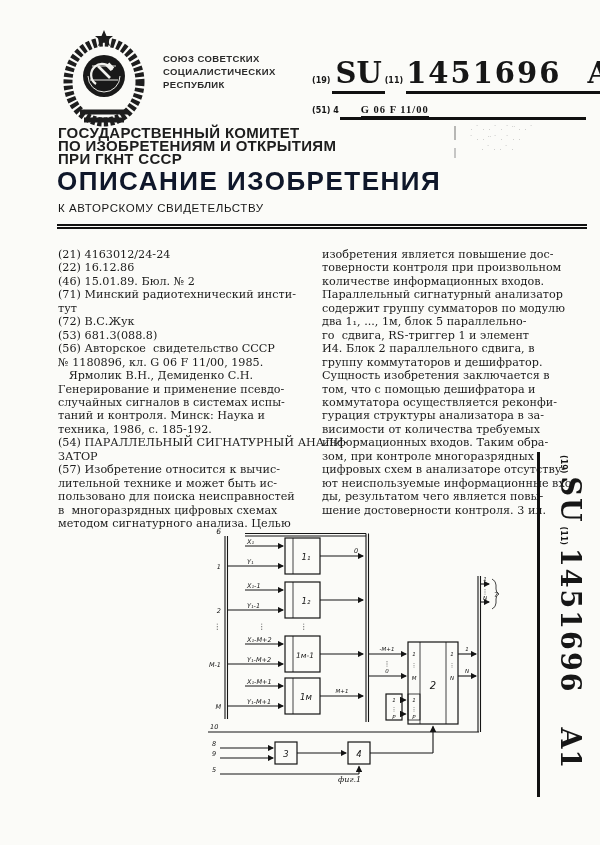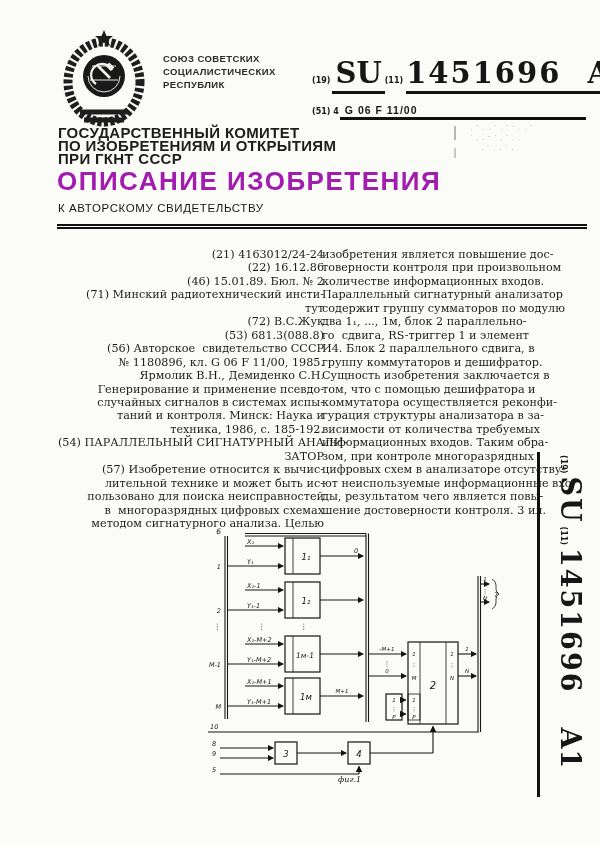--- a/index.html
+++ b/index.html
@@ -9,33 +9,33 @@
   
   .country{left:163px;top:52px;font-size:9.5px;font-weight:bold;letter-spacing:.4px;line-height:13px;color:#2a2a2a;}
   .committee{left:58px;top:126px;font-size:15px;font-weight:bold;letter-spacing:.3px;line-height:13px;color:#1d1d1d;}
   .pubrow{left:312px;top:56px;width:276px;font-family:"DejaVu Serif",serif;font-weight:bold;
           display:flex;align-items:baseline;white-space:nowrap;}
   .smallcode{font-size:8px;font-weight:bold;vertical-align:9px;font-family:"DejaVu Sans",sans-serif;}
   .su{font-size:29px;border-bottom:3px solid #111;padding:0 3px 1px 3px;margin-left:2px;}
   .numgrp{font-size:29px;border-bottom:3px solid #111;padding-bottom:1px;margin-left:3px;letter-spacing:2px;}
   .kind{margin-left:26px;letter-spacing:1px;}
   .ipc{left:312px;top:104px;font-size:9px;display:flex;align-items:baseline;white-space:nowrap;}
-  .ipccode{font-family:Liberation Sans, sans-serif;font-size:10.5px;font-weight:bold;margin-left:6px;letter-spacing:1px;}
+  .ipccode{font-family:Liberation Serif, serif;font-size:10.5px;font-weight:bold;margin-left:22px;letter-spacing:1px;}
   .ipcrule{left:340px;top:117px;width:246px;height:2.5px;background:#111;}
   .stamp{left:452px;top:124px;width:135px;height:50px;opacity:.45;filter:blur(.3px);}
   .stamp .b{position:absolute;left:2px;top:2px;width:3px;height:14px;border-left:2px solid #666;}
   .stamp .b2{position:absolute;left:2px;top:24px;width:3px;height:10px;border-left:2px solid #888;}
   .stamp .dots{position:absolute;left:18px;top:0;font-size:9px;color:#8a8a8a;letter-spacing:3px;line-height:10px;}
-  .doc-title{left:57px;top:166px;font-size:26px;font-weight:bold;letter-spacing:1.5px;color:#a21caf;text-align:center;}
+  .doc-title{left:57px;top:166px;font-size:26px;font-weight:bold;letter-spacing:1.5px;color:#0f172a;text-align:center;}
   .doc-sub{left:58px;top:202px;font-size:11.5px;font-weight:normal;letter-spacing:.6px;}
   .dblrule{left:57px;top:224px;width:530px;height:5px;border-top:2px solid #111;border-bottom:2px solid #111;box-sizing:border-box;}
   
   .col{top:248px;width:266px;font-family:"DejaVu Serif",serif;font-size:11.2px;line-height:13.45px;color:#1b1b1b;}
   .col .tline{white-space:pre;}
-  .colL{left:58px;text-align:right;} .colR{left:322px;}
+  .colL{left:58px;} .colR{left:322px;}
   
   .vwrap{left:540px;top:452px;width:46px;height:350px;}
   .vinner{position:absolute;left:46px;top:0;width:345px;height:46px;transform:rotate(90deg);transform-origin:0 0;
           display:flex;align-items:baseline;white-space:nowrap;border-bottom:3px solid #111;
           font-family:"DejaVu Serif",serif;font-weight:bold;}
   .vs{font-size:8px;font-family:"DejaVu Sans",sans-serif;margin:0 3px;}
   .vbig{font-size:27px;letter-spacing:2px;}
   .va1{margin-left:34px;font-size:27px;letter-spacing:1px;}
   
   .fig{left:190px;top:524px;}
@@ -125,21 +125,21 @@
     <div class="tline">пользовано для поиска неисправностей</div>
     <div class="tline">в  многоразрядных цифровых схемах</div>
     <div class="tline">методом сигнатурного анализа. Целью</div>
   </div>
 <div class="abs col colR">
     <div class="tline">изобретения является повышение дос-</div>
     <div class="tline">товерности контроля при произвольном</div>
     <div class="tline">количестве информационных входов.</div>
     <div class="tline">Параллельный сигнатурный анализатор</div>
     <div class="tline">содержит группу сумматоров по модулю</div>
-    <div class="tline">два 1₁, ..., 1м, блок 2 параллельно-</div>
+    <div class="tline">два 1₁, ..., 1м, блок 5 параллельно-</div>
     <div class="tline">го  сдвига, RS-триггер 1 и элемент</div>
     <div class="tline">И4. Блок 2 параллельного сдвига, в</div>
     <div class="tline">группу коммутаторов и дешифратор.</div>
     <div class="tline">Сущность изобретения заключается в</div>
     <div class="tline">том, что с помощью дешифратора и</div>
     <div class="tline">коммутатора осуществляется реконфи-</div>
     <div class="tline">гурация структуры анализатора в за-</div>
     <div class="tline">висимости от количества требуемых</div>
     <div class="tline">информационных входов. Таким обра-</div>
     <div class="tline">зом, при контроле многоразрядных</div>

